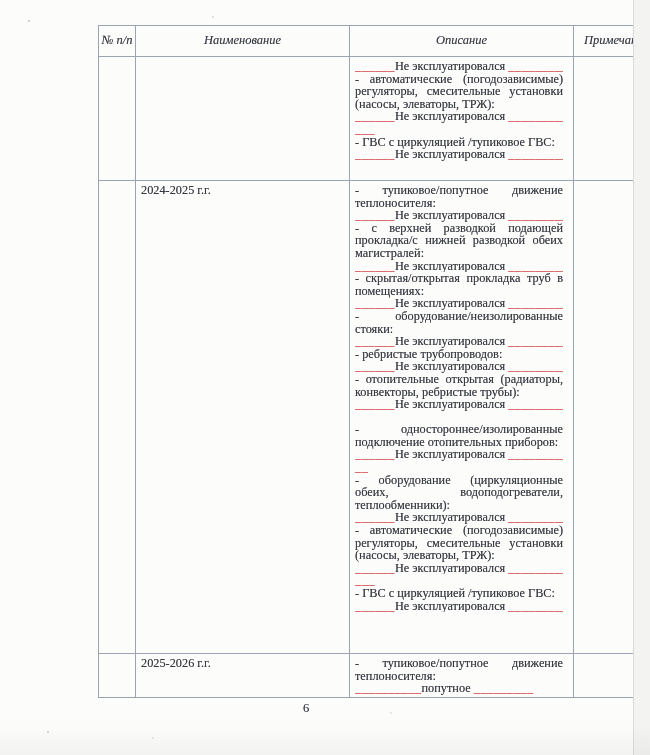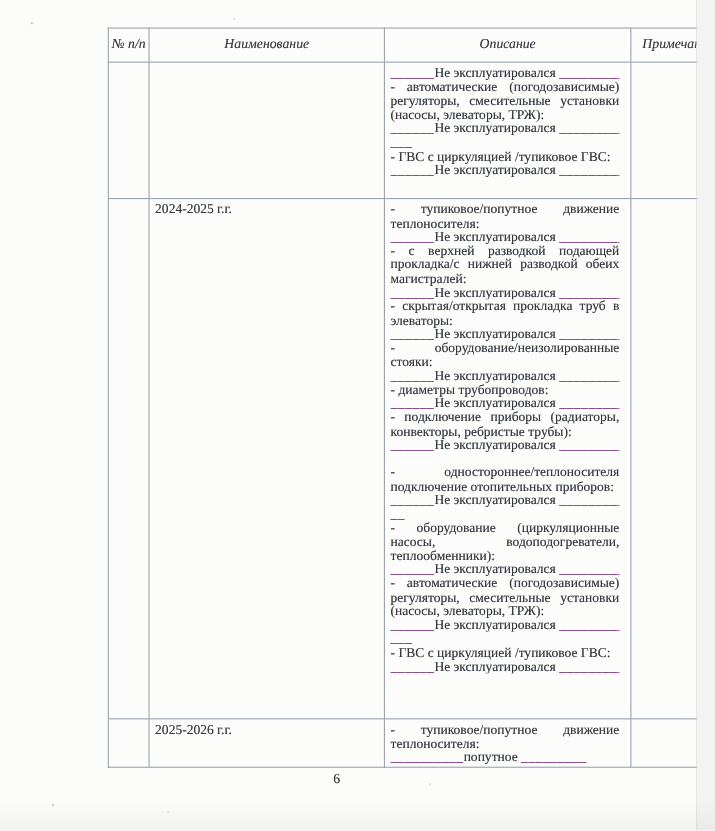--- a/index.html
+++ b/index.html
@@ -23,21 +23,21 @@
   tbody tr:nth-child(1){height:124px;}
   tbody tr:nth-child(2){height:473px;}
   tbody tr:nth-child(3){height:40px;}
   .num-cell,.note-cell{padding:2px;}
   .name-cell{padding:3px 4px 2px 5px;}
   .desc-cell{padding:3px 10px 2px 5px;}
   .line{min-height:12.6px;}
   .line-item{text-align:justify;}
   .line-fill{white-space:nowrap;overflow:hidden;}
   .line-gap{min-height:12.6px;font-style:italic;}
-  .u{color:#701a75;letter-spacing:.5px;}
+  .u{color:#ef4444;letter-spacing:.5px;}
   .page-number{
     position:absolute;left:0;top:701px;width:612px;text-align:center;
     font-size:12.5px;color:#3a3d45;
   }
   .edge-line{position:absolute;left:633px;top:0;width:1px;height:755px;background:#d8dadc;}
   .edge-shade{position:absolute;left:634px;top:0;width:16px;height:755px;background:#f3f3f1;}
   .bottom-shade{
     position:absolute;left:0;right:0;bottom:0;height:30px;
     background:linear-gradient(180deg,rgba(0,0,0,0),rgba(120,120,120,.07));
   }
@@ -84,33 +84,33 @@
           <td class="note-cell"></td>
         </tr>
         <tr>
           <td class="num-cell"></td>
           <td class="name-cell">2024-2025 г.г.</td>
           <td class="desc-cell">
             <div class="line line-item">- тупиковое/попутное движение теплоносителя:</div>
             <div class="line line-fill"><span class="u">______</span>Не эксплуатировался <span class="u">_________</span></div>
             <div class="line line-item">- с верхней разводкой подающей прокладка/с нижней разводкой обеих магистралей:</div>
             <div class="line line-fill"><span class="u">______</span>Не эксплуатировался <span class="u">_________</span></div>
-            <div class="line line-item">- скрытая/открытая прокладка труб в элеваторы:</div>
+            <div class="line line-item">- скрытая/открытая прокладка труб в помещениях:</div>
             <div class="line line-fill"><span class="u">______</span>Не эксплуатировался <span class="u">_________</span></div>
             <div class="line line-item">- оборудование/неизолированные стояки:</div>
             <div class="line line-fill"><span class="u">______</span>Не эксплуатировался <span class="u">_________</span></div>
-            <div class="line line-item">- диаметры трубопроводов:</div>
+            <div class="line line-item">- ребристые трубопроводов:</div>
             <div class="line line-fill"><span class="u">______</span>Не эксплуатировался <span class="u">_________</span></div>
-            <div class="line line-item">- подключение приборы (радиаторы, конвекторы, ребристые трубы):</div>
+            <div class="line line-item">- отопительные открытая (радиаторы, конвекторы, ребристые трубы):</div>
             <div class="line line-fill"><span class="u">______</span>Не эксплуатировался <span class="u">_________</span></div>
             <div class="line line-gap">&nbsp;</div>
-            <div class="line line-item">- одностороннее/теплоносителя подключение отопительных приборов:</div>
+            <div class="line line-item">- одностороннее/изолированные подключение отопительных приборов:</div>
             <div class="line line-fill"><span class="u">______</span>Не эксплуатировался <span class="u">_________</span></div>
             <div class="line line-gap"><span class="u">__</span></div>
-            <div class="line line-item">- оборудование (циркуляционные насосы, водоподогреватели, теплообменники):</div>
+            <div class="line line-item">- оборудование (циркуляционные обеих, водоподогреватели, теплообменники):</div>
             <div class="line line-fill"><span class="u">______</span>Не эксплуатировался <span class="u">_________</span></div>
             <div class="line line-item">- автоматические (погодозависимые) регуляторы, смесительные установки (насосы, элеваторы, ТРЖ):</div>
             <div class="line line-fill"><span class="u">______</span>Не эксплуатировался <span class="u">_________</span></div>
             <div class="line line-gap"><span class="u">___</span></div>
             <div class="line line-item">- ГВС с циркуляцией /тупиковое ГВС:</div>
             <div class="line line-fill"><span class="u">______</span>Не эксплуатировался <span class="u">_________</span></div>
           </td>
           <td class="note-cell"></td>
         </tr>
         <tr>

